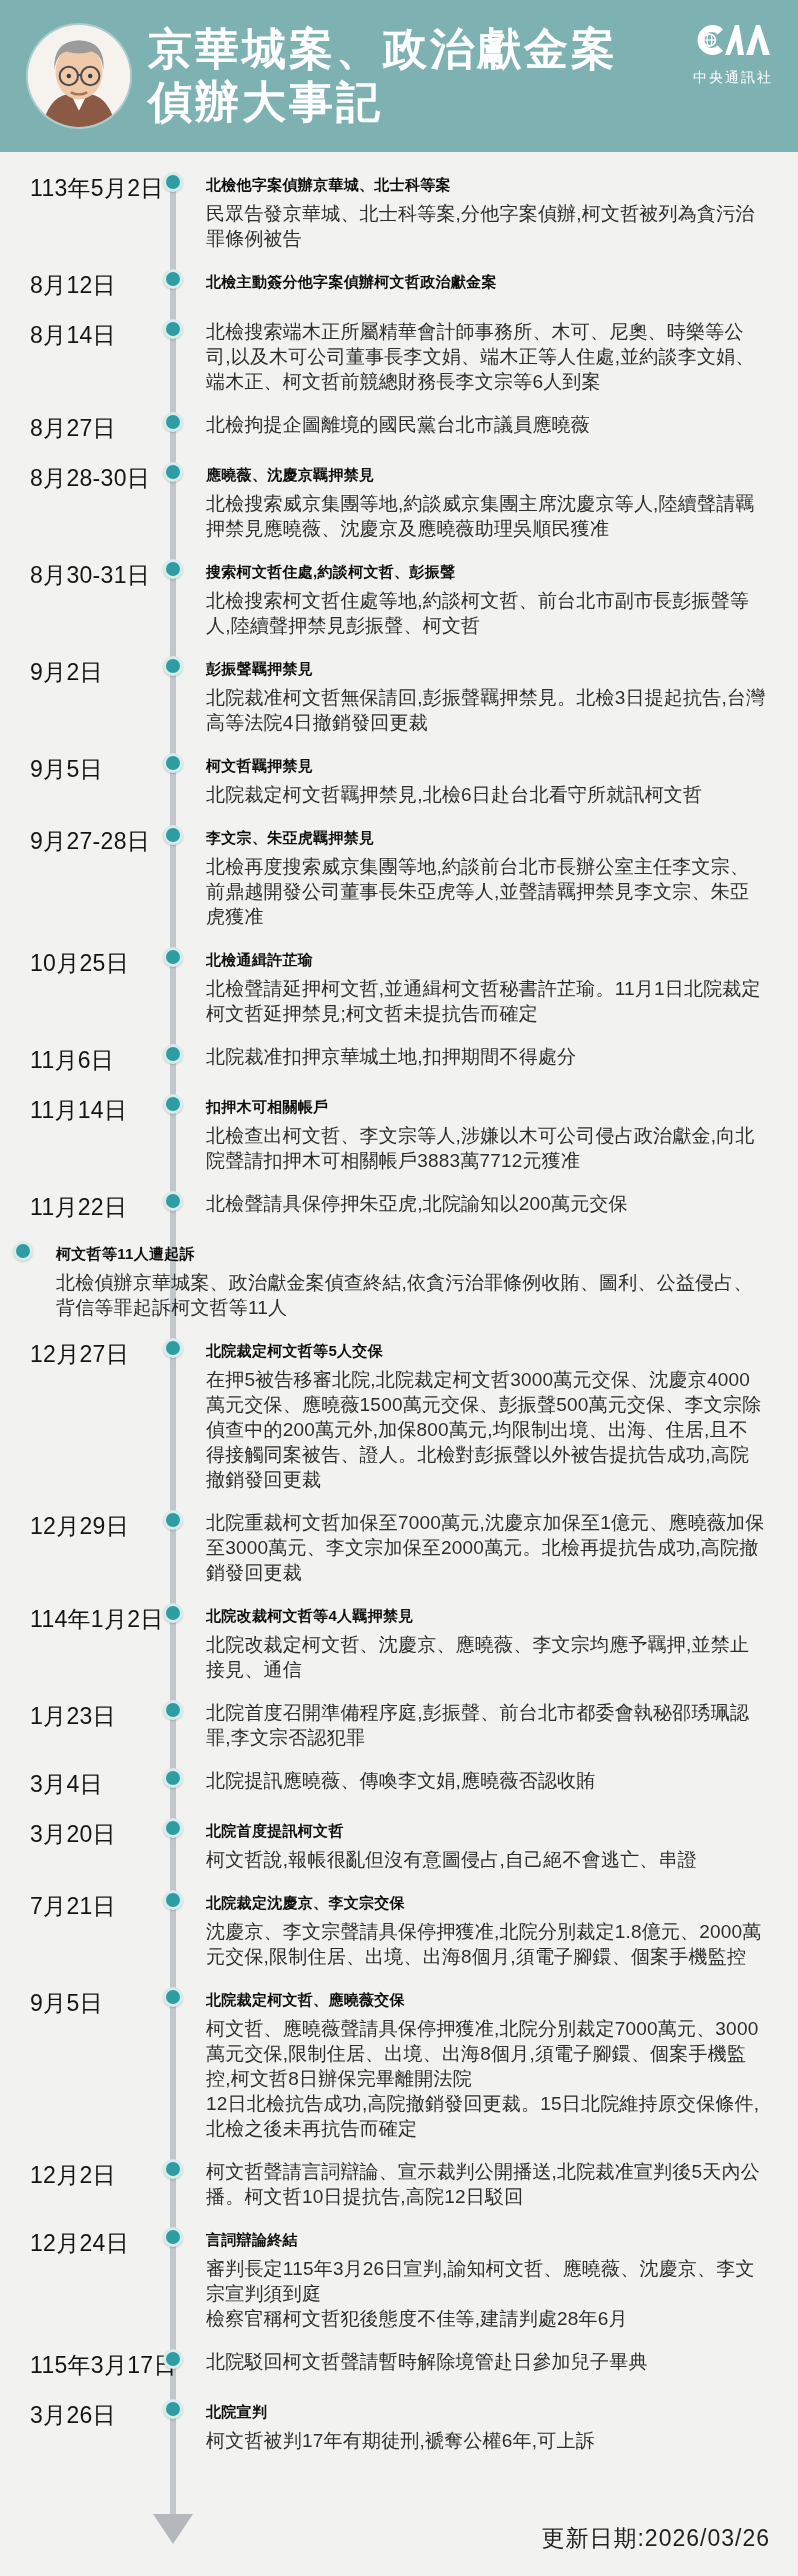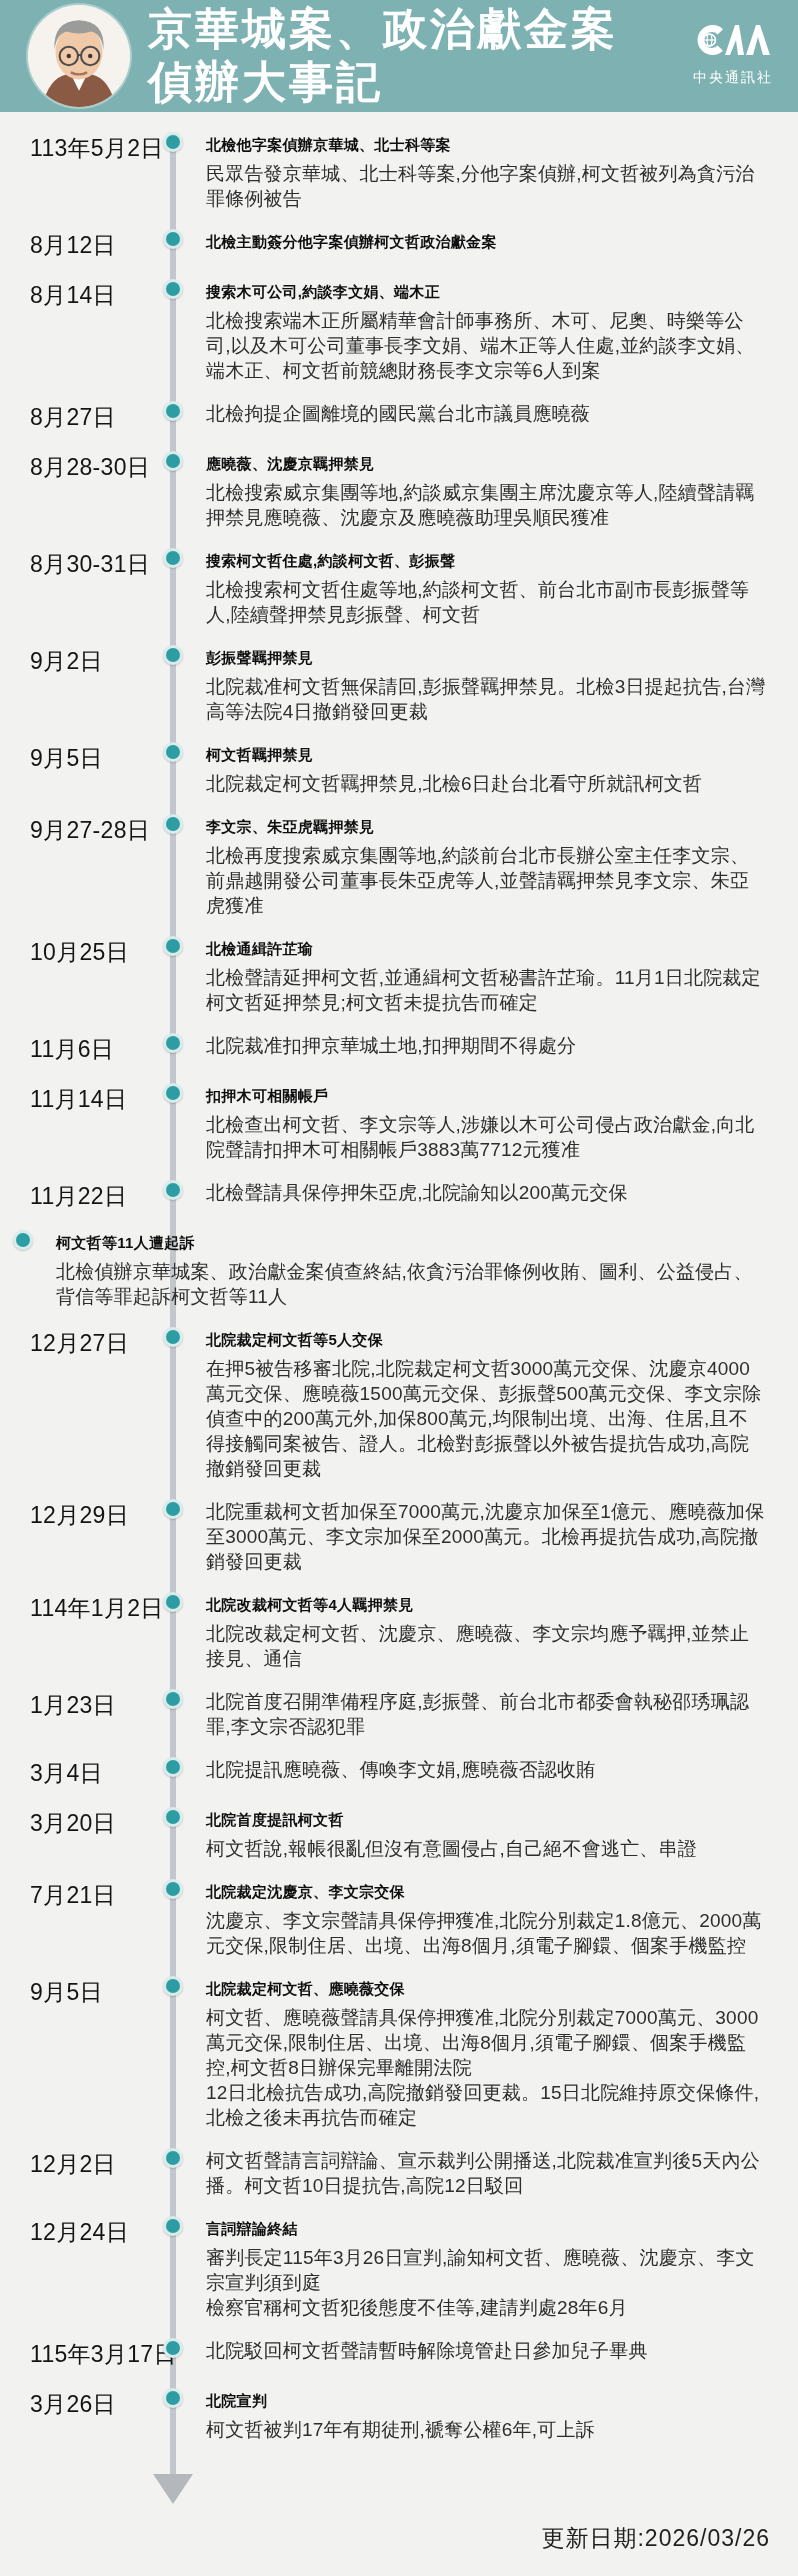--- a/index.html
+++ b/index.html
@@ -7,21 +7,21 @@
     --line:#c3c7cb; --arrow:#b4b8bc; --ink:#141414; --text:#2d2d2d;
   }
   *{box-sizing:border-box}
   html,body{margin:0;padding:0}
   body{
     width:798px;height:2576px;overflow:hidden;position:relative;
     background:var(--body-bg);
     font-family:"Liberation Sans","DejaVu Sans",sans-serif;
   }
   
-  .header{height:112px;background:var(--header-bg);display:flex;align-items:center;position:relative}
+  .header{height:152px;background:var(--header-bg);display:flex;align-items:center;position:relative}
   .avatar{width:102px;height:102px;border-radius:50%;margin-left:28px;flex:none;overflow:hidden;background:#f6f3ee;box-shadow:0 0 0 2px rgba(255,255,255,.35)}
   .avatar svg{display:block}
   .htitle{margin-left:18px;color:#fff;font-weight:900;font-size:44px;line-height:1.2;letter-spacing:3px}
   .cna{position:absolute;right:22px;top:22px;text-align:center;color:#fff;width:86px}
   .cna-sub{font-size:14px;letter-spacing:2px;margin-top:7px;white-space:nowrap}
   
   .timeline{position:relative;padding-top:20px}
   .tl-line{position:absolute;left:170px;width:6px;background:var(--line);z-index:0}
   .tl-arrow{position:absolute;left:153px;width:0;height:0;border-left:20px solid transparent;border-right:20px solid transparent;border-top:30px solid var(--arrow);z-index:0}
   .row{display:flex;margin-bottom:18px;position:relative;z-index:1}
@@ -93,21 +93,20 @@
         <div class="content">
           <h3>北檢主動簽分他字案偵辦柯文哲政治獻金案</h3>
         </div>
       </div>
       <div class="row">
         <div class="date">8月14日</div>
         <div class="dotcol">
           <span class="dot"></span>
         </div>
         <div class="content">
-          <h3>搜索木可公司,約談李文娟、端木正</h3>
           <p>北檢搜索端木正所屬精華會計師事務所、木可、尼奧、時樂等公司,以及木可公司董事長李文娟、端木正等人住處,並約談李文娟、端木正、柯文哲前競總財務長李文宗等6人到案</p>
         </div>
       </div>
       <div class="row">
         <div class="date">8月27日</div>
         <div class="dotcol">
           <span class="dot"></span>
         </div>
         <div class="content">
           <p>北檢拘提企圖離境的國民黨台北市議員應曉薇</p>

